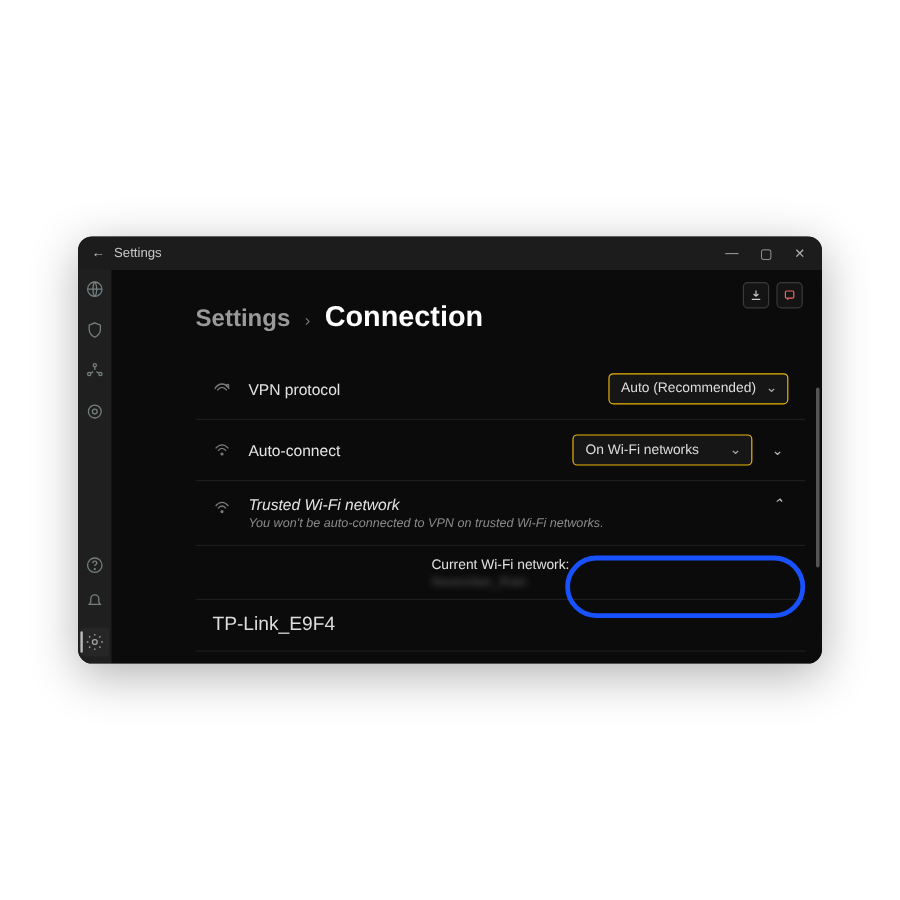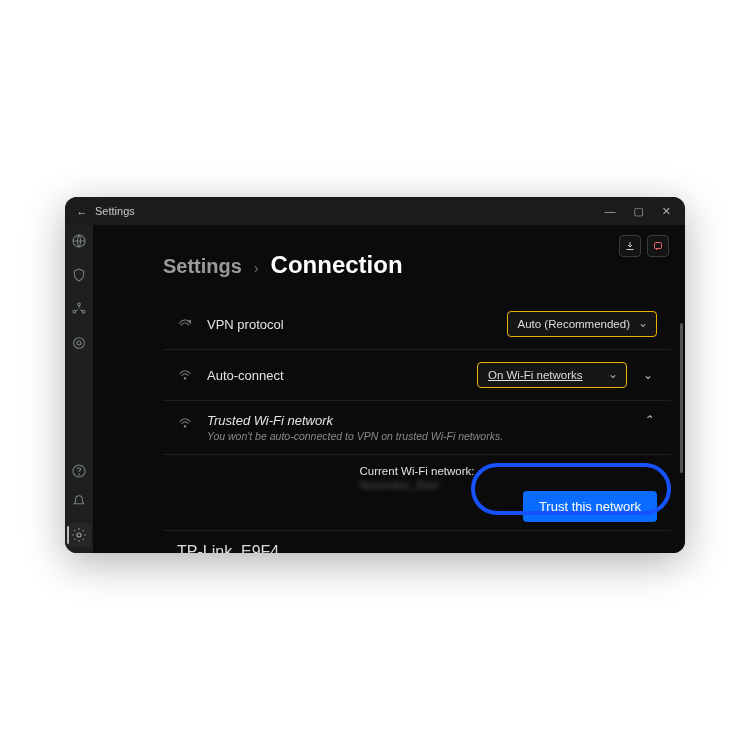--- a/index.html
+++ b/index.html
@@ -51,21 +51,21 @@
   .row .rsub { color:#8a8a8a; font-size:10.5px; margin-top:2px; }
   .row .spacer { flex:1; }
   .row .rchev { color:#bbb; font-size:12px; cursor:pointer; padding:0 4px; }
 
   .select {
     background:#161616; border:1px solid #eab308; color:#ddd; font-size:11.5px;
     padding:6px 26px 6px 10px; border-radius:4px; position:relative; cursor:pointer;
     min-width:150px;
   }
   .select::after { content:"⌄"; position:absolute; right:8px; top:4px; color:#aaa; font-size:12px; }
-  .select.narrow { min-width:150px;text-decoration:underline; }
+  .select.narrow { min-width:150px; }
 
   .subrow {
     padding:10px 14px 8px 14px; border-bottom:1px solid #1e1e1e;
     display:flex; align-items:center;
   }
   .subrow .lab { color:#e0e0e0; font-size:11.5px; }
   .subrow .blurred { color:#5a5a5a; font-size:11px; filter: blur(2.5px); display:block; margin-top:2px;}
   .subrow .trustbtn {
     margin-left:auto; background:#0a6cff; color:#fff; font-size:13px;
     padding:8px 16px; border:none; border-radius:4px; cursor:pointer;
@@ -216,21 +216,20 @@
           </div>
           <span class="spacer"></span>
           <span class="rchev">⌃</span>
         </div>
 
         <div class="subrow" style="position:relative;flex-direction:column;">
           <div>
             <div class="lab">Current Wi-Fi network:</div>
             <span class="blurred">November_Rain</span>
           </div>
-          <button class="trustbtn">Trust this network</button>
         </div>
 
         <div class="subrow2">
           <span>TP-Link_E9F4</span>
         </div>
 
         <div class="row" style="border-bottom:none;">
           <span class="ricon">
             <svg viewBox="0 0 24 24" fill="none" stroke="#aaa" stroke-width="1.6">
                 <path d="M13 3L5 13h5l-1 8 8-11h-5l1-7z"></path>

